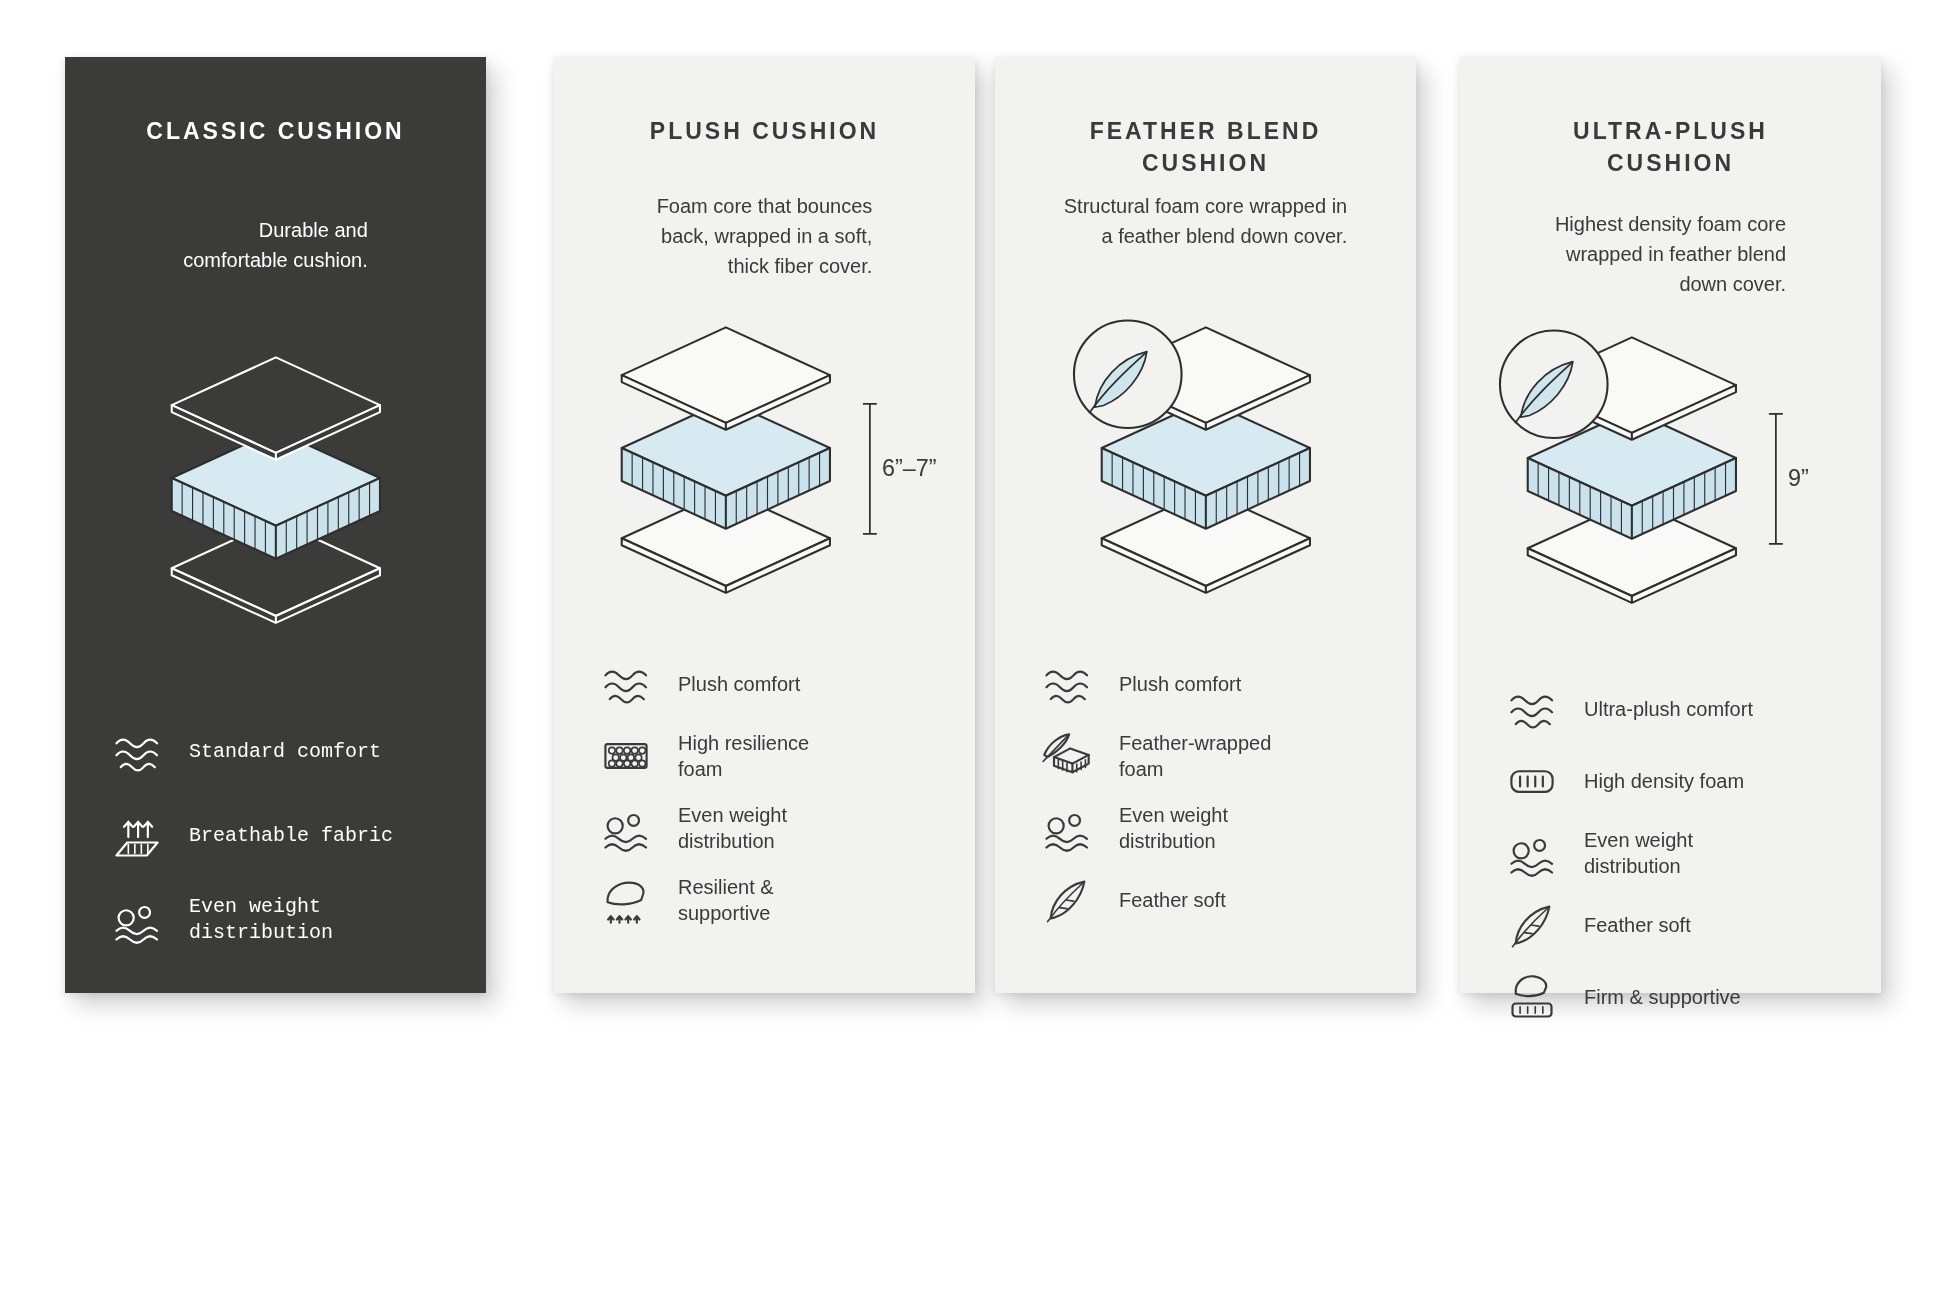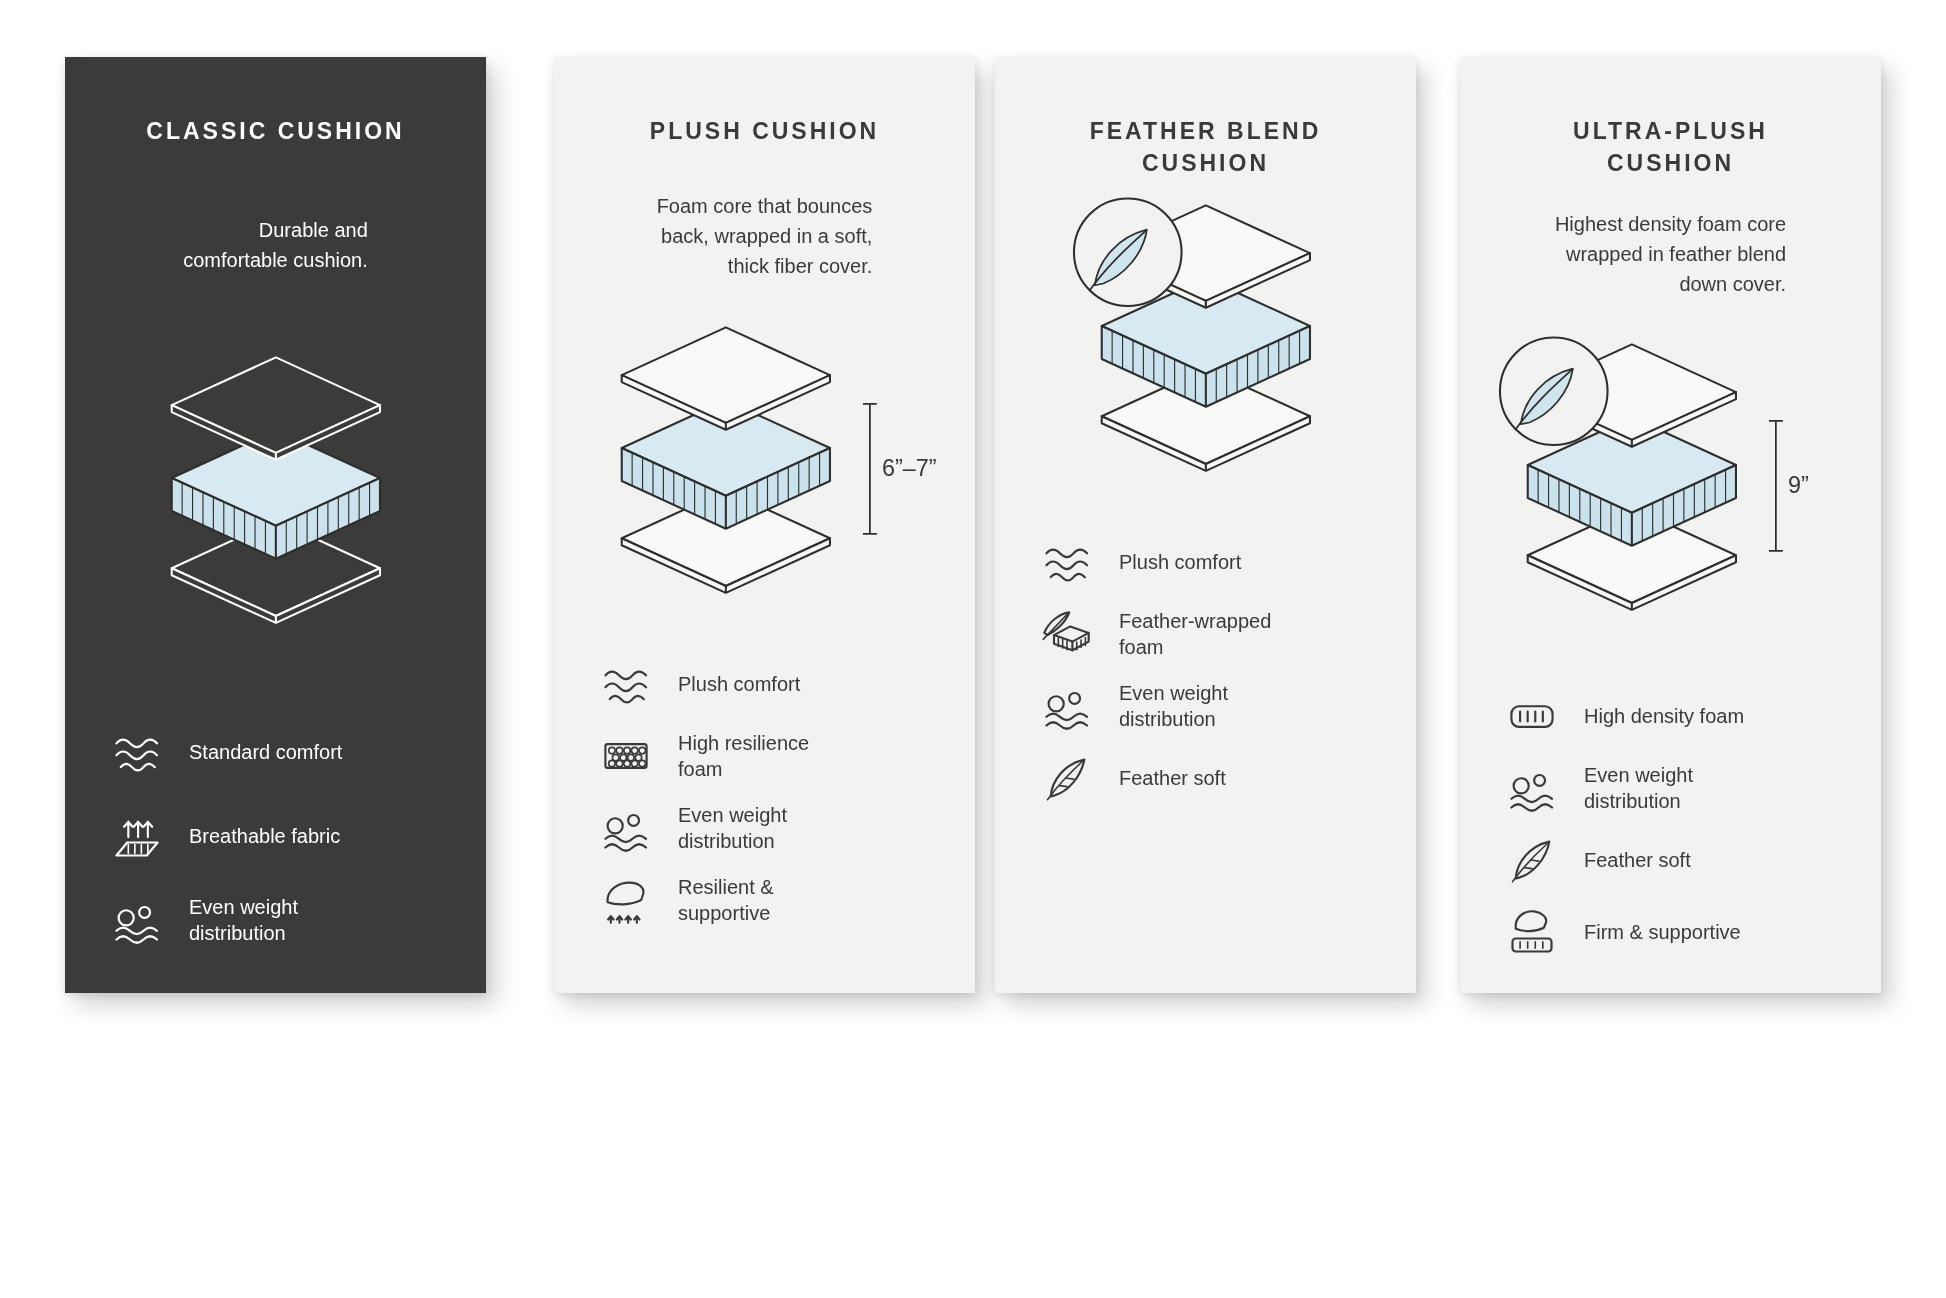--- a/index.html
+++ b/index.html
@@ -43,21 +43,21 @@
   .cushion .badge-circle{fill:#f2f2f1;stroke:#2e2e2d;stroke-width:2.4;}
   .cushion .feather-leaf{fill:#cfe6ee;stroke:#2e2e2d;stroke-width:2;stroke-linejoin:round;}
   .cushion .feather-vein{fill:none;stroke:#2e2e2d;stroke-width:2;stroke-linecap:round;}
   .cushion .dim-line{stroke:#2e2e2d;stroke-width:2;fill:none;}
   .cushion .dim-label{font-family:"Liberation Sans",sans-serif;font-size:27px;fill:#3a3a3a;}
 
   
   .features{margin-top:40px;width:100%;padding:0 46px;box-sizing:border-box;
     display:flex;flex-direction:column;list-style:none;}
   .feature{display:flex;align-items:center;gap:26px;margin-bottom:18px;min-height:54px;}
-  .features--loose .feature{margin-bottom:30px;}
+  .features--loose .feature{margin-bottom:30px;font-family:Liberation Mono, monospace;}
   .ficon{width:52px;height:52px;flex:0 0 52px;}
   .ficon path,.ficon rect,.ficon circle{stroke:currentColor;fill:none;stroke-width:2;stroke-linecap:round;stroke-linejoin:round;}
   .ficon .thin{stroke-width:1.5;}
   .flabel{font-size:20px;line-height:1.3;white-space:pre-line;}
 </style>
 </head>
 <body>
 
 <div class="canvas">
 
@@ -179,20 +179,22 @@
         </svg>
         <span class="flabel">Resilient &amp;
 supportive</span>
       </li>
     </ul>
   </section>
 
   <section class="panel panel--light panel-3">
     <h2 class="panel-title">FEATHER BLEND
 CUSHION</h2>
+    <p class="panel-desc">Structural foam core wrapped in
+a feather blend down cover.</p>
     <div class="diagram">
       <svg class="cushion" viewBox="0 0 380 340">
         <path class="slab-face" d="M190 200 L310 255 L190 310 L70 255 Z"></path>
         <path class="slab-band" d="M70 255 L190 310 L310 255 L310 263 L190 318 L70 263 Z"></path>
         <path class="slab-edge" d="M190 310 L190 318"></path>
         <path class="foam-top" d="M190 96 L310 151 L190 206 L70 151 Z"></path>
         <path class="foam-side" d="M70 151 L190 206 L310 151 L310 189 L190 244 L70 189 Z"></path>
         <path class="ln" d="M190 206 L190 244"></path>
         <path class="hatch" d="M82 156.5 v38 M94 162 v38 M106 167.5 v38 M118 173 v38 M130 178.5 v38 M142 184 v38 M154 189.5 v38 M166 195 v38 M178 200.5 v38 M202 200.5 v38 M214 195 v38 M226 189.5 v38 M238 184 v38 M250 178.5 v38 M262 173 v38 M274 167.5 v38 M286 162 v38 M298 156.5 v38"></path>
         <path class="slab-face" d="M190 12 L310 67 L190 122 L70 67 Z"></path>
@@ -272,20 +274,28 @@
         </g>
         <g>
           <path class="dim-line" d="M348 100 h16 M356 100 V250 M348 250 h16"></path>
           <text class="dim-label" x="370" y="183">9”</text>
         </g>
       </svg>
     </div>
     <ul class="features">
       <li class="feature">
         <svg class="ficon" viewBox="0 0 48 48">
+          <path d="M5 16 q6 -7 12.5 0 t12.5 0 t12.5 0"></path>
+            <path d="M5 27 q6 -7 12.5 0 t12.5 0 t12.5 0"></path>
+            <path d="M9 38 q5 -6 10.5 0 t10.5 0 t10.5 0"></path>
+        </svg>
+        <span class="flabel">Ultra-plush comfort</span>
+      </li>
+      <li class="feature">
+        <svg class="ficon" viewBox="0 0 48 48">
           <rect x="5" y="15" width="38" height="19" rx="7"></rect>
           <path d="M13 20 v9 M20 20 v9 M27 20 v9 M34 20 v9"></path>
         </svg>
         <span class="flabel">High density foam</span>
       </li>
       <li class="feature">
         <svg class="ficon" viewBox="0 0 48 48">
           <circle cx="14" cy="22" r="7"></circle>
             <circle cx="31" cy="17" r="5"></circle>
           <path d="M5 34 q6 -6 12.5 0 t12.5 0 t12.5 0"></path>

